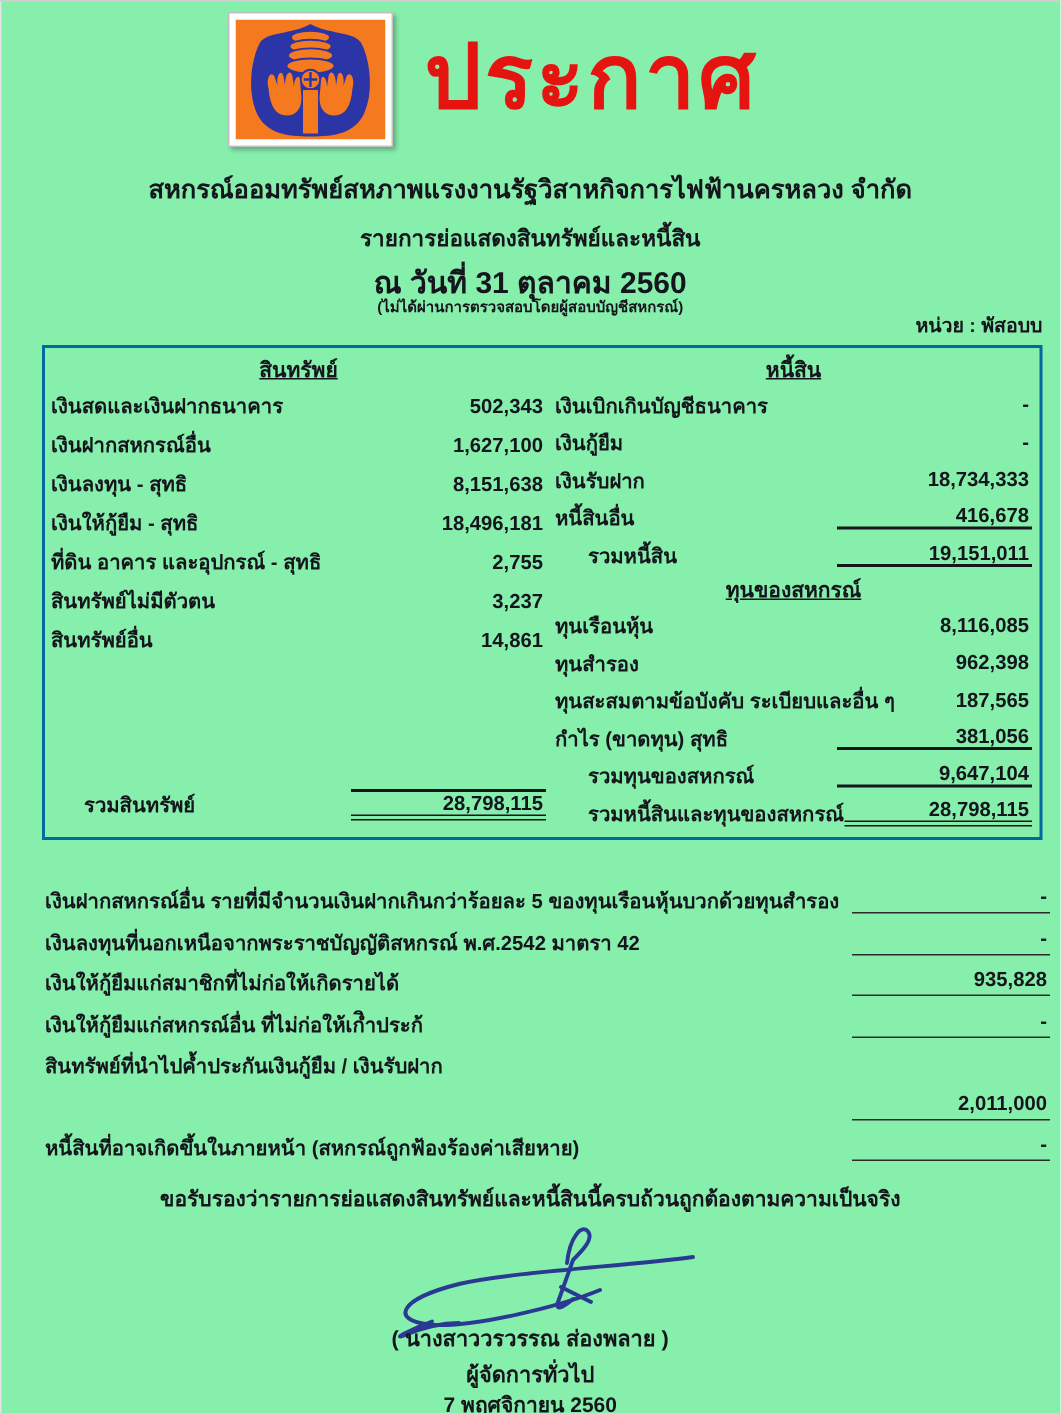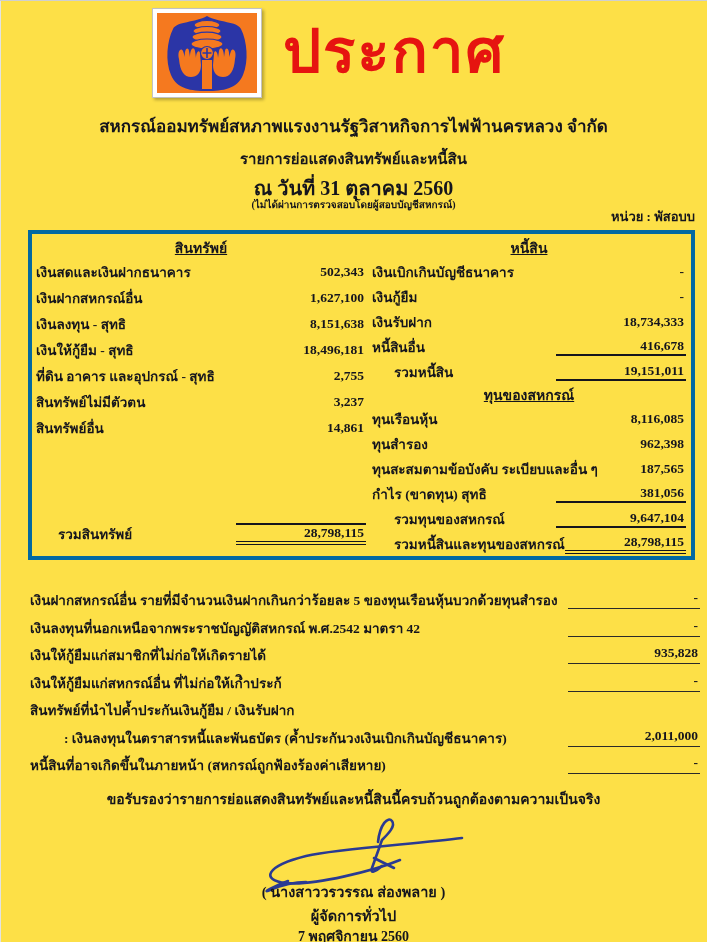--- a/index.html
+++ b/index.html
@@ -1,18 +1,18 @@
 <!DOCTYPE html>
 <html><head>
 <meta charset="utf-8">
 <style>
   html,body{margin:0;padding:0;background:#ffffff;}
   .page{
-    position:relative;width:707px;height:942px;background:#fde047;
-    font-family:Liberation Serif, serif;
+    position:relative;width:707px;height:942px;background:#86efac;
+    font-family:Liberation Sans, sans-serif;
     color:#15151d;overflow:hidden;
     box-shadow:inset 0 1px 0 #cfcfcf, inset 1px 0 0 #e3e3e3;
   }
   
   .logo-frame{
     position:absolute;left:152px;top:8px;width:108px;height:88px;
     background:#fff;border:1px solid #c2c2c2;box-shadow:2px 2px 3px rgba(0,0,0,.28);
     display:flex;align-items:center;justify-content:center;
   }
   .announce-title{
@@ -21,21 +21,21 @@
   }
   .center-line{position:absolute;left:0;width:707px;text-align:center;font-weight:bold;}
   .org-name{top:112px;font-size:17px;}
   .stmt-title{top:147px;font-size:15px;}
   .as-of{top:172px;font-size:20px;}
   .unaudited{top:197px;font-size:10px;}
   .unit-line{position:absolute;top:206px;right:12px;font-size:13px;font-weight:bold;}
   
   .bs-box{
     position:absolute;left:28px;top:230px;width:667px;height:330px;
-    border:4px solid #0369a1;box-sizing:border-box;
+    border:2px solid #0369a1;box-sizing:border-box;
   }
   .bs-col{position:absolute;top:3px;bottom:3px;}
   .bs-col.left{left:4px;width:330px;}
   .bs-col.right{left:340px;right:5px;}
   .col-header{height:22px;text-align:center;font-weight:bold;font-size:14px;}
   .col-header span{text-decoration:underline;}
   .bs-row{height:26px;display:flex;align-items:center;font-weight:bold;font-size:13.5px;}
   .bs-col.right .bs-row{height:25px;}
   .bs-row .lbl{flex:1;white-space:nowrap;}
   .bs-row .val{width:130px;text-align:right;padding-right:2px;box-sizing:border-box;}
@@ -194,21 +194,20 @@
       <span class="dval">935,828</span>
     </div>
     <div class="disc-row">
       <span class="dlbl">เงินให้กู้ยืมแก่สหกรณ์อื่น ที่ไม่ก่อให้เกิำประก้</span>
       <span class="dval">-</span>
     </div>
     <div class="disc-row">
       <span class="dlbl">สินทรัพย์ที่นำไปค้ำประกันเงินกู้ยืม / เงินรับฝาก</span>
     </div>
     <div class="disc-row">
-      <span class="dlbl indent">: เงินลงทุนในตราสารหนี้และพันธบัตร (ค้ำประกันวงเงินเบิกเกินบัญชีธนาคาร)</span>
       <span class="dval">2,011,000</span>
     </div>
     <div class="disc-row">
       <span class="dlbl">หนี้สินที่อาจเกิดขึ้นในภายหน้า (สหกรณ์ถูกฟ้องร้องค่าเสียหาย)</span>
       <span class="dval">-</span>
     </div>
   </div>
 
   <div class="certify">ขอรับรองว่ารายการย่อแสดงสินทรัพย์และหนี้สินนี้ครบถ้วนถูกต้องตามความเป็นจริง</div>
 

